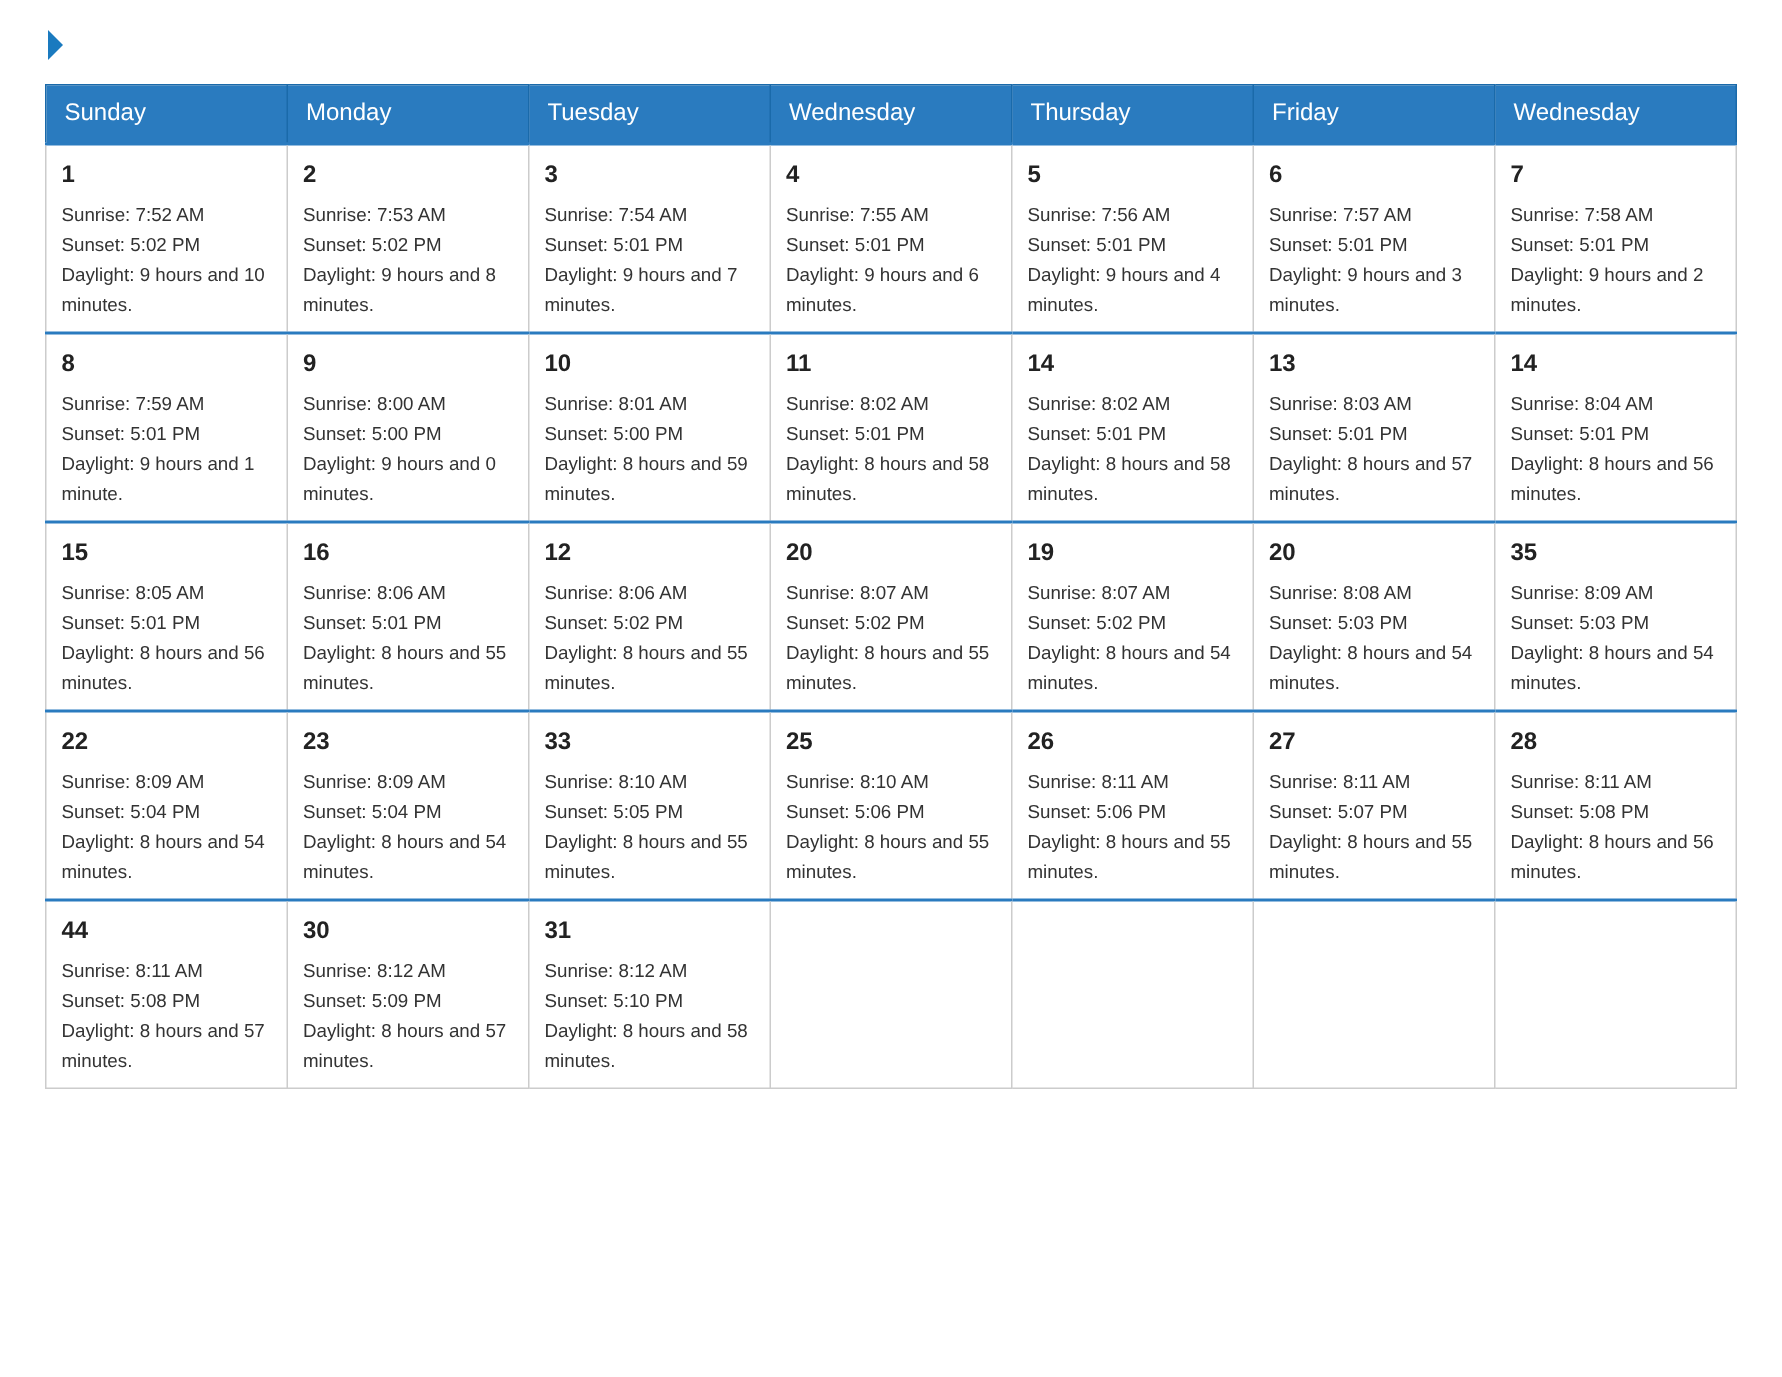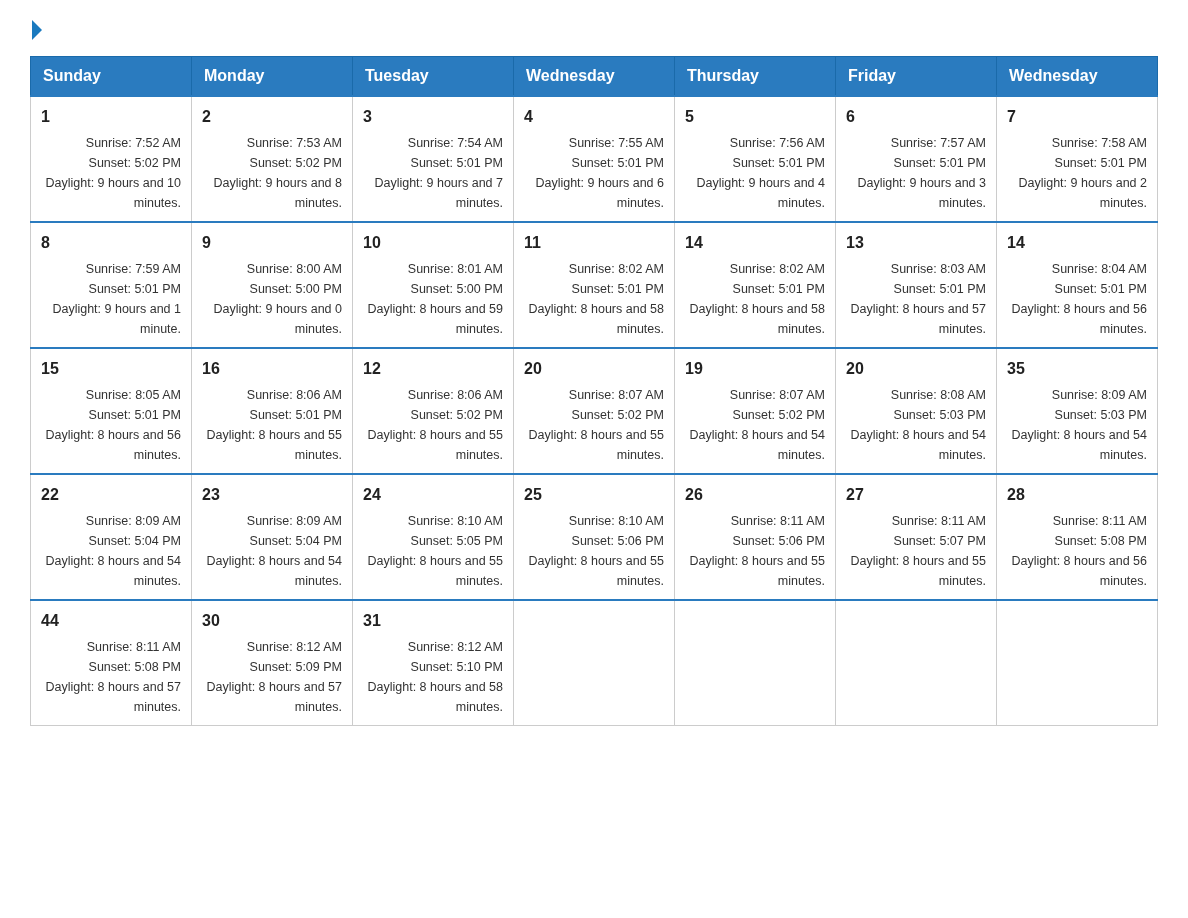--- a/index.html
+++ b/index.html
@@ -59,21 +59,21 @@
     }
     .calendar {
       width: 100%;
       border-collapse: collapse;
       border: 1px solid #ccc;
     }
     .calendar th {
       background-color: #2a7bbf;
       color: #fff;
       font-size: 16px;
-      font-weight: bold;
+      font-weight: normal;
       padding: 10px 12px;
       text-align: left;
       border: 1px solid #1a6aaa;
     }
     .calendar td {
       width: 14.28%;
       vertical-align: top;
       padding: 8px 10px;
       border: 1px solid #ccc;
       font-size: 13px;
@@ -85,21 +85,20 @@
       font-size: 16px;
       font-weight: bold;
       color: #222;
       display: block;
       margin-bottom: 4px;
     }
     .cell-content {
       font-size: 12.5px;
       line-height: 1.6;
       color: #333;
-      text-align: right;
     }
     .calendar tr td {
       border-top: 2px solid #2a7bbf;
     }
     .calendar tr:first-child td {
       border-top: 2px solid #2a7bbf;
     }
   </style>
 </head>
 <body>
@@ -318,21 +317,21 @@
       </td>
         <td>
         <span class="day-number">23</span>
         <div class="cell-content">
           Sunrise: 8:09 AM<br>
           Sunset: 5:04 PM<br>
           Daylight: 8 hours and 54 minutes.
         </div>
       </td>
         <td>
-        <span class="day-number">24</span>
+        <span class="day-number">33</span>
         <div class="cell-content">
           Sunrise: 8:10 AM<br>
           Sunset: 5:05 PM<br>
           Daylight: 8 hours and 55 minutes.
         </div>
       </td>
         <td>
         <span class="day-number">25</span>
         <div class="cell-content">
           Sunrise: 8:10 AM<br>

